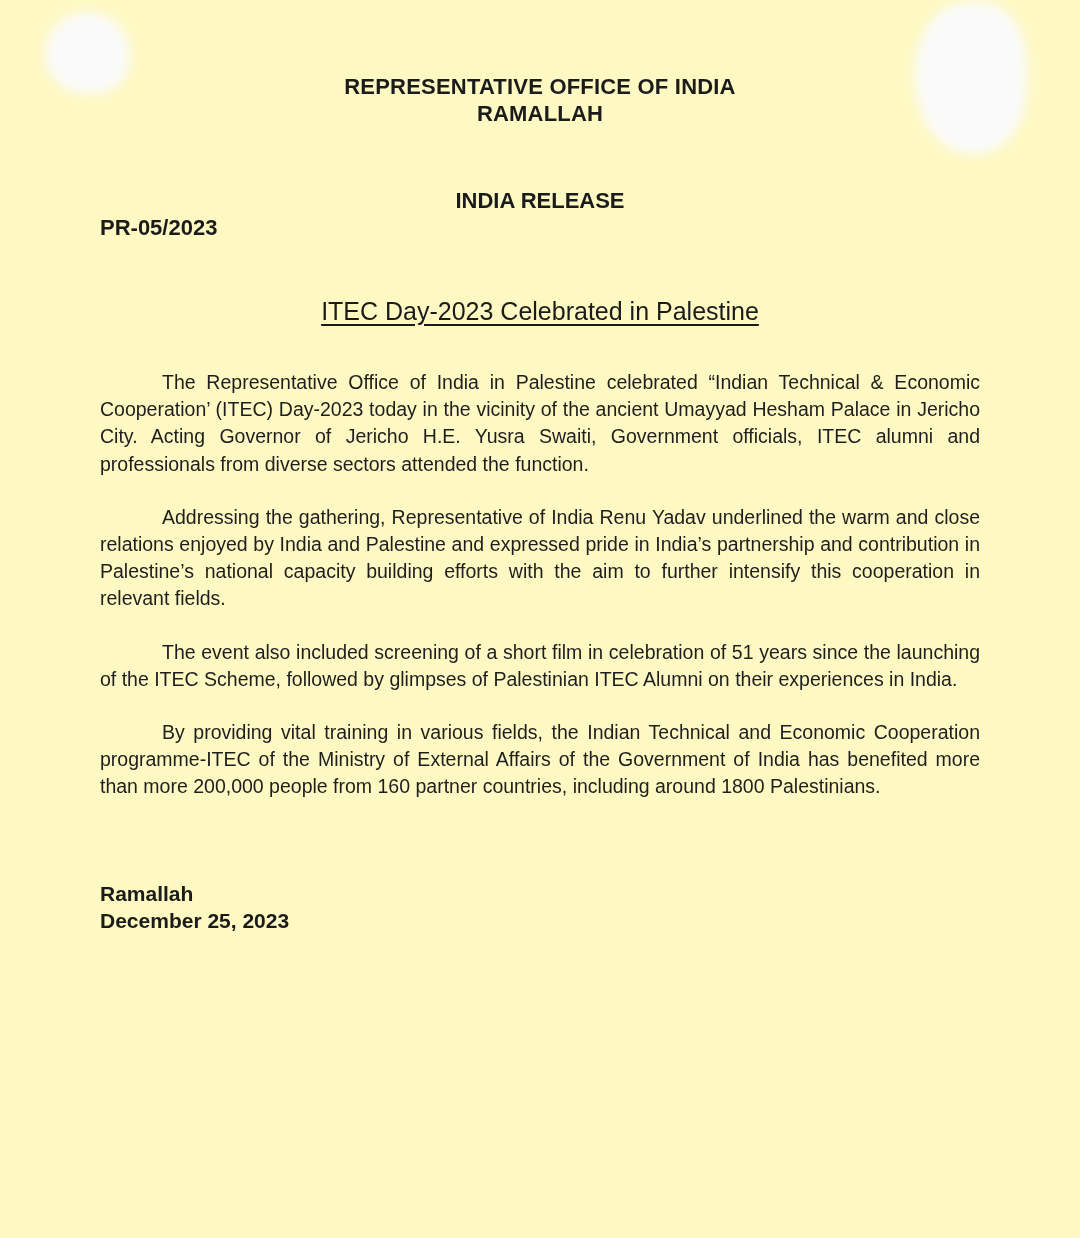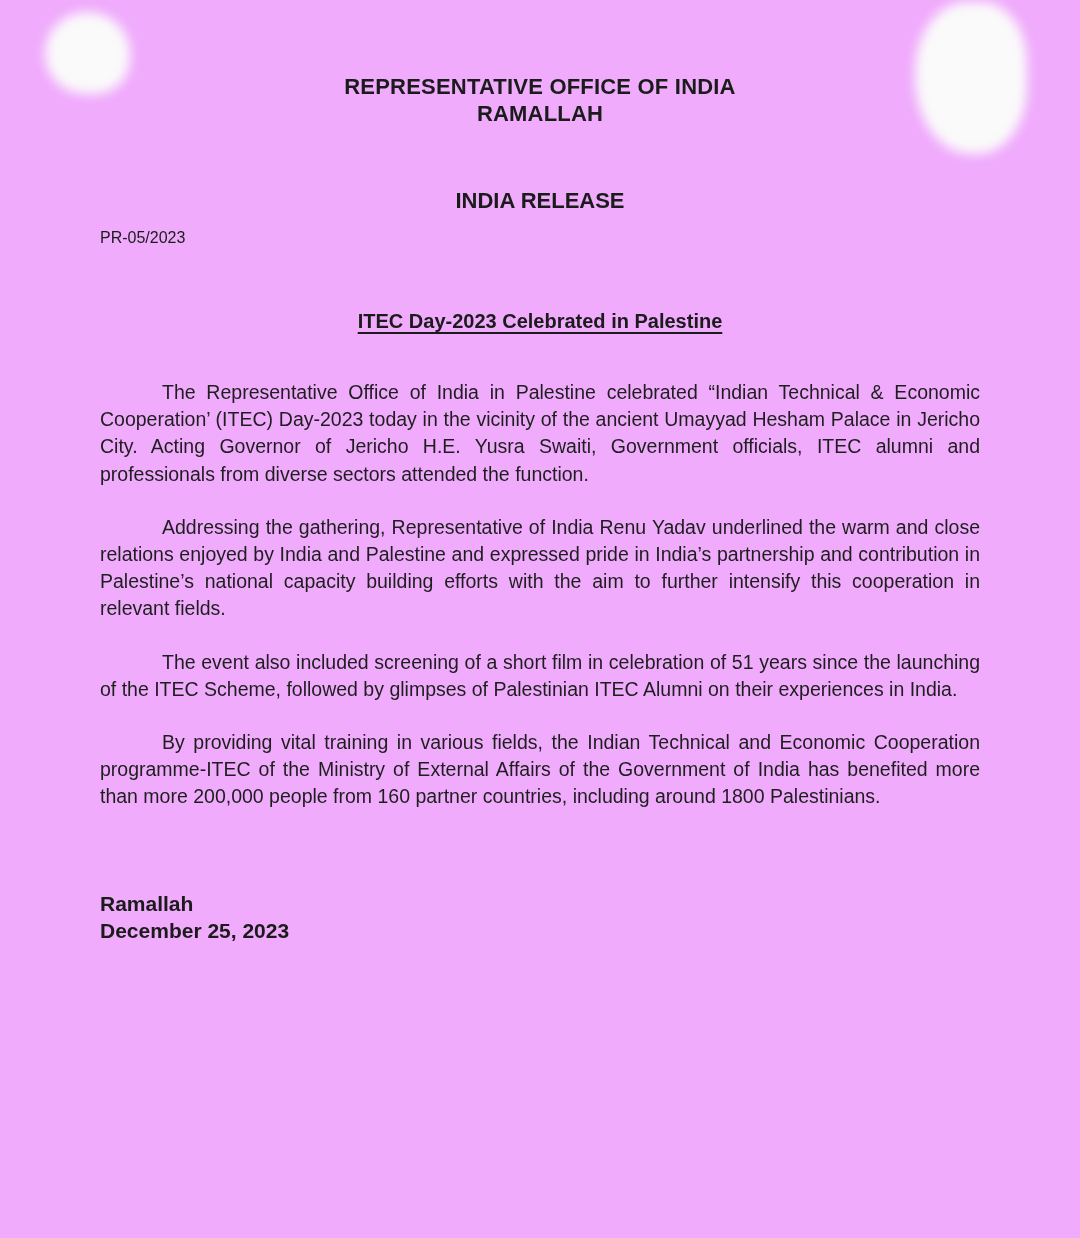--- a/index.html
+++ b/index.html
@@ -4,21 +4,21 @@
 <style>
   html, body {
     margin: 0;
     padding: 0;
     background: #ffffff;
   }
   .page {
     position: relative;
     width: 1080px;
     height: 1238px;
-    background: #f0abfc;
+    background: #fef9c3;
     box-sizing: border-box;
     padding: 0 100px;
     overflow: hidden;
     font-family: "Liberation Sans", sans-serif;
     color: #1b1b1b;
   }
   .watermark {
     position: absolute;
     background: #fafafa;
     filter: blur(6px);
@@ -51,31 +51,31 @@
     letter-spacing: 0.2px;
   }
   .pr-label {
     margin-top: 60px;
     text-align: center;
     font-weight: bold;
     font-size: 22px;
     line-height: 27px;
   }
   .ref-number {
-    margin-top: 10px;
+    margin-top: 0px;
     text-align: left;
-    font-weight: normal;
-    font-size: 16px;
+    font-weight: bold;
+    font-size: 22px;
     line-height: 27px;
   }
   .doc-title {
     margin: 57px 0 0 0;
     text-align: center;
-    font-weight: bold;
-    font-size: 20px;
+    font-weight: normal;
+    font-size: 25px;
     line-height: 27px;
     text-decoration: underline;
     text-underline-offset: 4px;
   }
   .body-para {
     margin: 44px 0 0 0;
     font-size: 19.5px;
     line-height: 27.2px;
     text-align: justify;
     text-indent: 62px;

